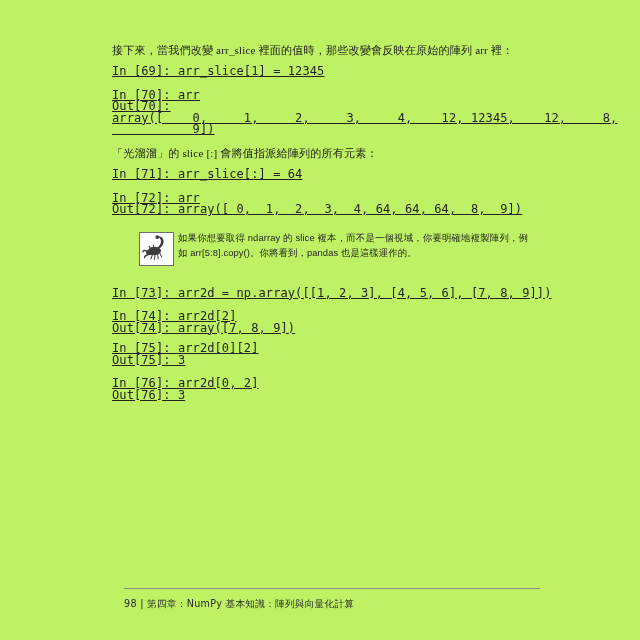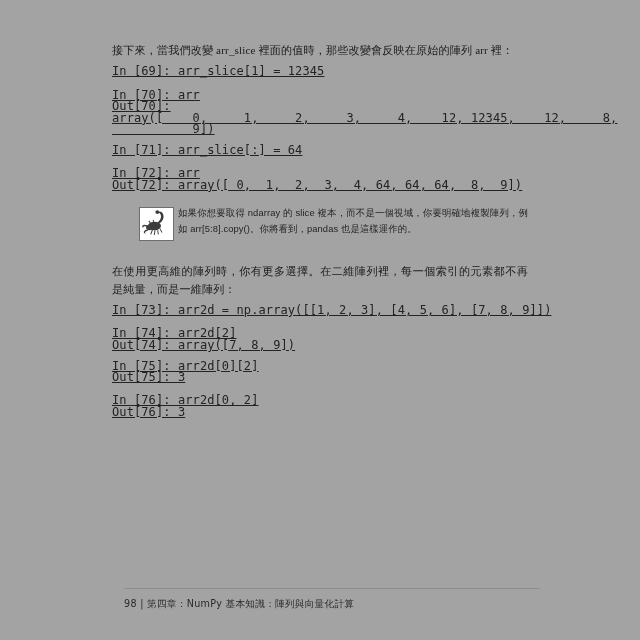--- a/index.html
+++ b/index.html
@@ -14,21 +14,21 @@
     overflow: hidden;
     font-family: "Liberation Serif", "DejaVu Serif", serif;
     color: #1d1d1d;
     -webkit-font-smoothing: antialiased;
   }
   .page {
     position: absolute;
     left: 0; top: 0;
     width: 640px;
     height: 640px;
-    background: #a3a3a3;
+    background: #bef264;
   }
   .content {
     position: absolute;
     left: 112px;
     top: 42px;
     width: 416px;
   }
 
   
   .para {
@@ -110,20 +110,21 @@
 
     <p class="para">接下來，當我們改變 arr_slice 裡面的值時，那些改變會反映在原始的陣列 arr 裡：</p>
 
     <pre class="code code-block">In [69]: arr_slice[1] = 12345
 
 In [70]: arr
 Out[70]:
 array([    0,     1,     2,     3,     4,    12, 12345,    12,     8,
            9])</pre>
 
+    <p class="para">「光溜溜」的 slice [:] 會將值指派給陣列的所有元素：</p>
 
     <pre class="code code-block">In [71]: arr_slice[:] = 64
 
 In [72]: arr
 Out[72]: array([ 0,  1,  2,  3,  4, 64, 64, 64,  8,  9])</pre>
 
 
     <div class="note">
       <div class="note-icon">
         <svg width="42" height="40" viewBox="0 0 42 40" xmlns="http://www.w3.org/2000/svg">
@@ -147,21 +148,20 @@
             <path d="M19.2 23.8 L19.8 28.6 L20.8 28.3 L20.1 23.7 Z"></path>
             <path d="M21.4 22.6 L23.6 26.8 L24.4 26.2 L22.2 22.2 Z"></path>
             <path d="M13.6 18.2 L11.4 14.6 L10.5 15.2 L12.8 18.8 Z"></path>
             <path d="M16.4 17.4 L15.6 13.6 L14.7 13.9 L15.5 17.7 Z"></path>
           </g>
         </svg>
       </div>
       <div class="note-text">如果你想要取得 ndarray 的 slice 複本，而不是一個視域，你要明確地複製陣列，例如 arr[5:8].copy()。你將看到，pandas 也是這樣運作的。</div>
     </div>
 
-    <p class="para">在使用更高維的陣列時，你有更多選擇。在二維陣列裡，每一個索引的元素都不再是純量，而是一維陣列：</p>
 
     <pre class="code code-block">In [73]: arr2d = np.array([[1, 2, 3], [4, 5, 6], [7, 8, 9]])
 
 In [74]: arr2d[2]
 Out[74]: array([7, 8, 9])</pre>
 
 
     <pre class="code code-block">In [75]: arr2d[0][2]
 Out[75]: 3
 

